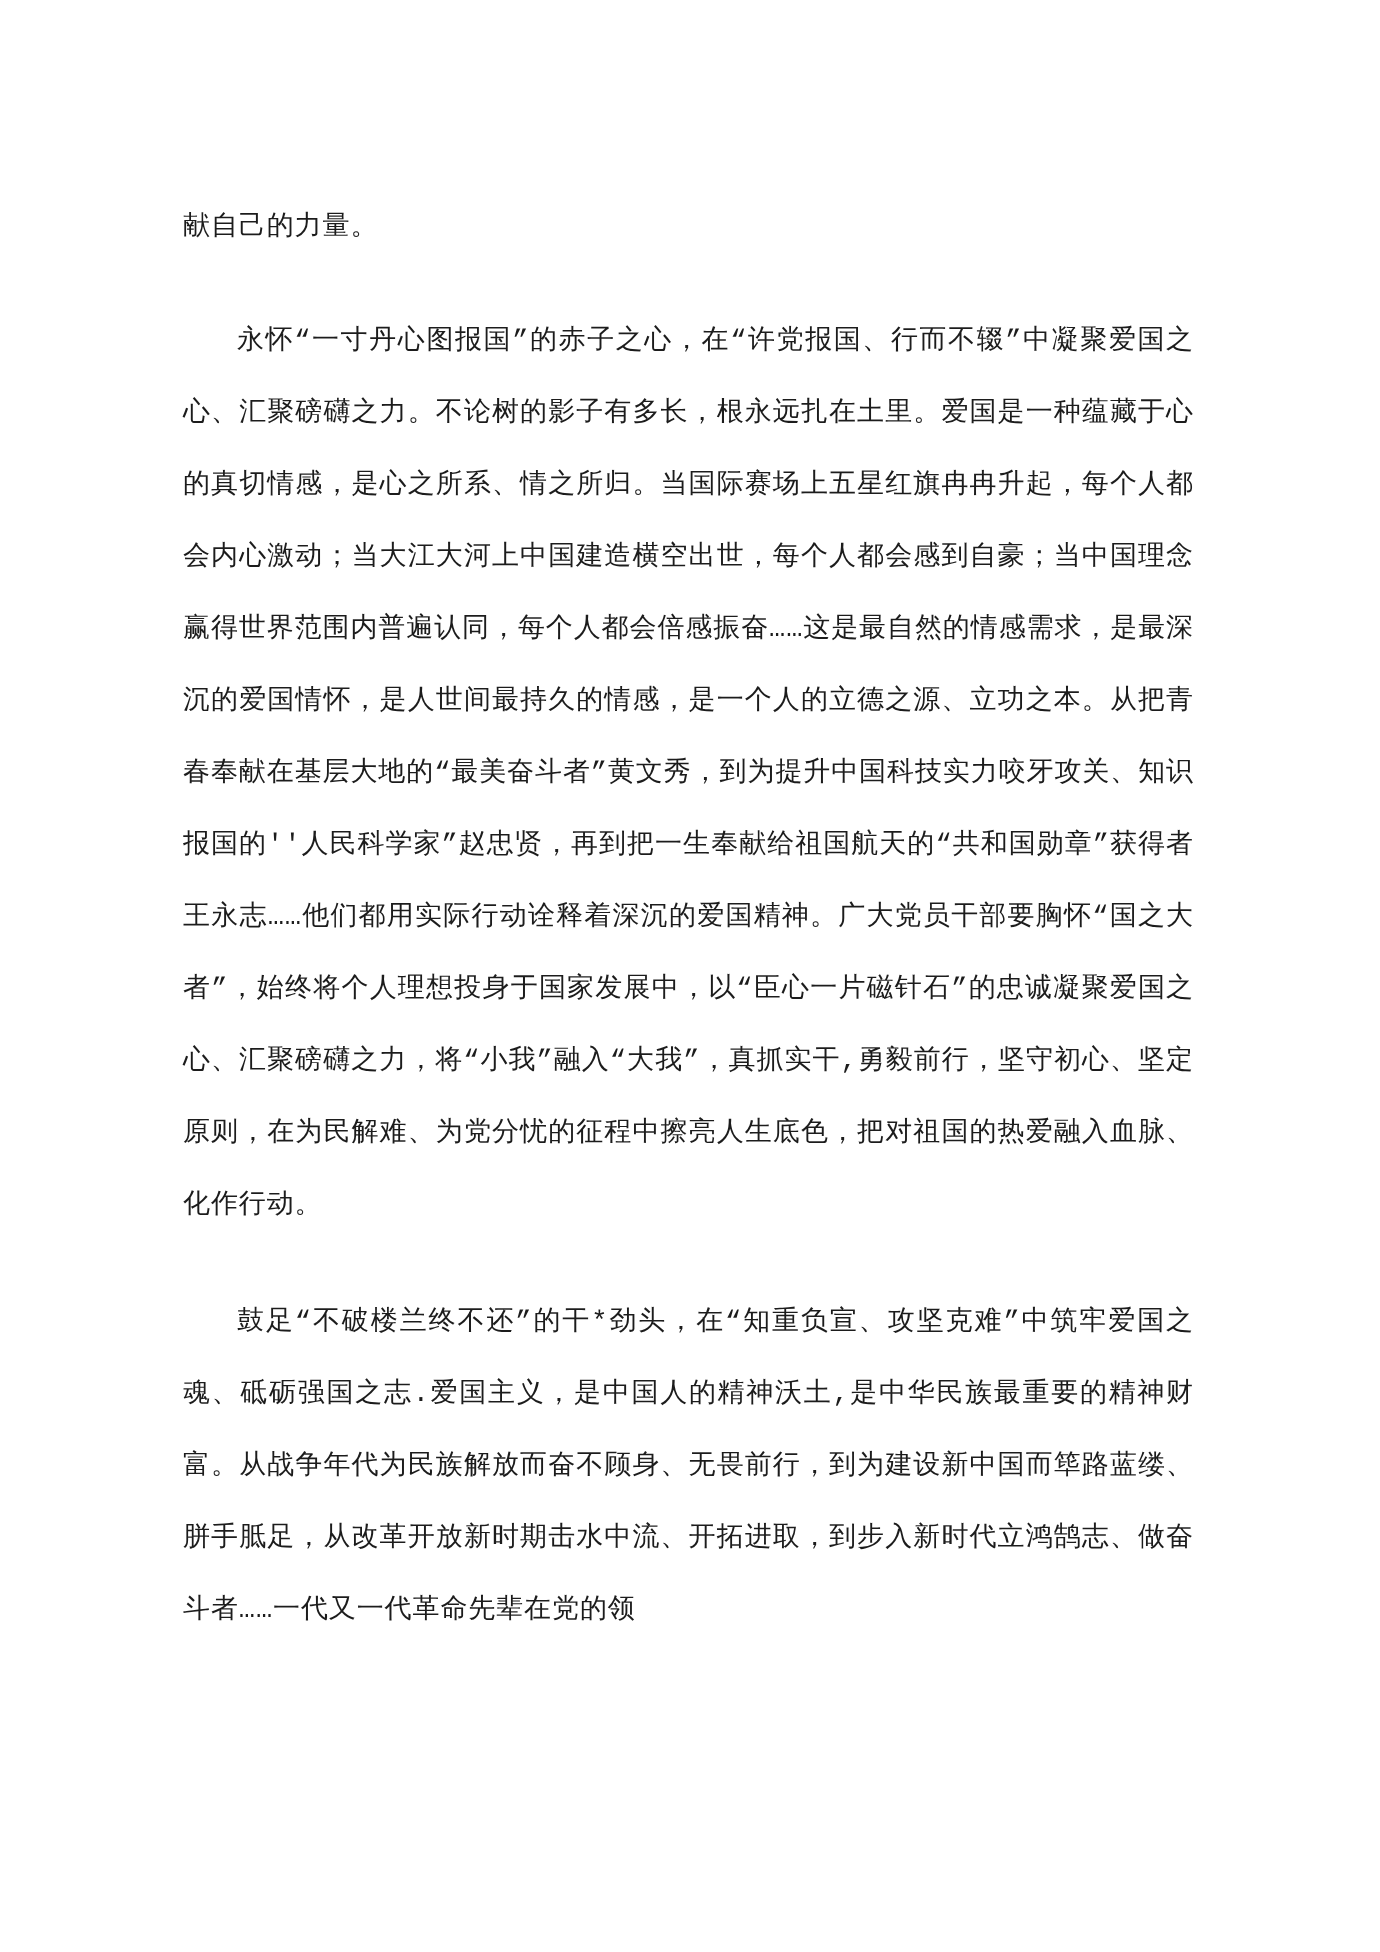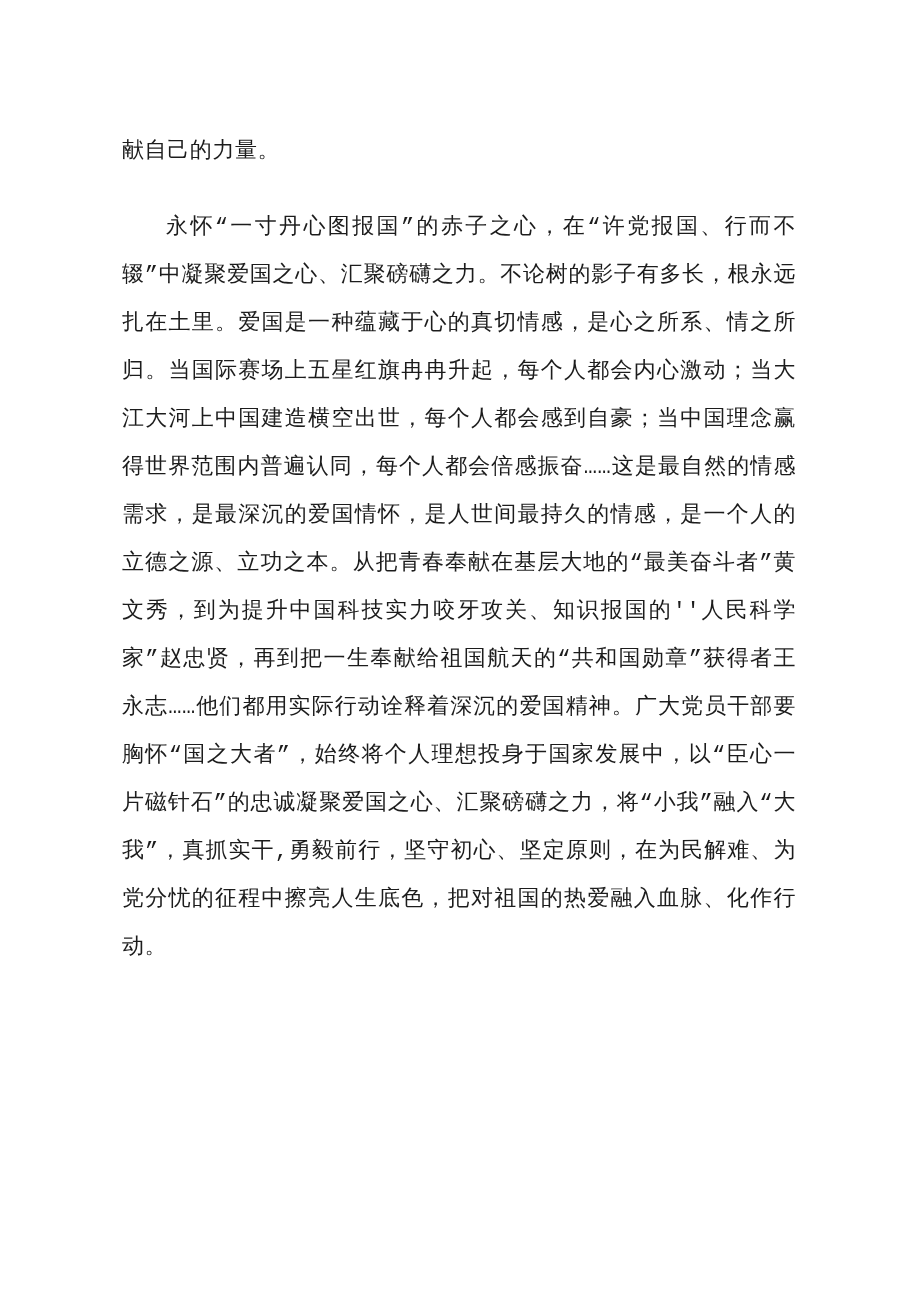--- a/index.html
+++ b/index.html
@@ -12,21 +12,21 @@
     width: 920px;
     height: 1301px;
     margin: 0 auto;
     background: #ffffff;
     box-sizing: border-box;
     padding: 126px 124px 0 122px;
     overflow: hidden;
   }
   .doc-body {
     font-family: "Liberation Serif", "DejaVu Serif", serif;
-    font-size: 22px;
+    font-size: 18px;
     color: #1c1c1c;
     letter-spacing: 0.6px;
   }
   .doc-body p {
     margin: 0 0 30px 0;
     line-height: 48px;
     text-align: justify;
     word-break: break-all;
   }
   .doc-body p.indent {
@@ -34,14 +34,15 @@
     font-family: Liberation Mono, monospace;
   }
 </style>
 </head>
 <body>
 
 <div class="page">
   <div class="doc-body">
     <p>献自己的力量。</p>
     <p class="indent">永怀“一寸丹心图报国”的赤子之心，在“许党报国、行而不辍”中凝聚爱国之心、汇聚磅礴之力。不论树的影子有多长，根永远扎在土里。爱国是一种蕴藏于心的真切情感，是心之所系、情之所归。当国际赛场上五星红旗冉冉升起，每个人都会内心激动；当大江大河上中国建造横空出世，每个人都会感到自豪；当中国理念赢得世界范围内普遍认同，每个人都会倍感振奋……这是最自然的情感需求，是最深沉的爱国情怀，是人世间最持久的情感，是一个人的立德之源、立功之本。从把青春奉献在基层大地的“最美奋斗者”黄文秀，到为提升中国科技实力咬牙攻关、知识报国的''人民科学家”赵忠贤，再到把一生奉献给祖国航天的“共和国勋章”获得者王永志……他们都用实际行动诠释着深沉的爱国精神。广大党员干部要胸怀“国之大者”，始终将个人理想投身于国家发展中，以“臣心一片磁针石”的忠诚凝聚爱国之心、汇聚磅礴之力，将“小我”融入“大我”，真抓实干,勇毅前行，坚守初心、坚定原则，在为民解难、为党分忧的征程中擦亮人生底色，把对祖国的热爱融入血脉、化作行动。</p>
+    <p class="indent">鼓足“不破楼兰终不还”的干*劲头，在“知重负宣、攻坚克难”中筑牢爱国之魂、砥砺强国之志.爱国主义，是中国人的精神沃土,是中华民族最重要的精神财富。从战争年代为民族解放而奋不顾身、无畏前行，到为建设新中国而筚路蓝缕、胼手胝足，从改革开放新时期击水中流、开拓进取，到步入新时代立鸿鹄志、做奋斗者……一代又一代革命先辈在党的领</p>
   </div>
 </div>
 
 </body></html>

